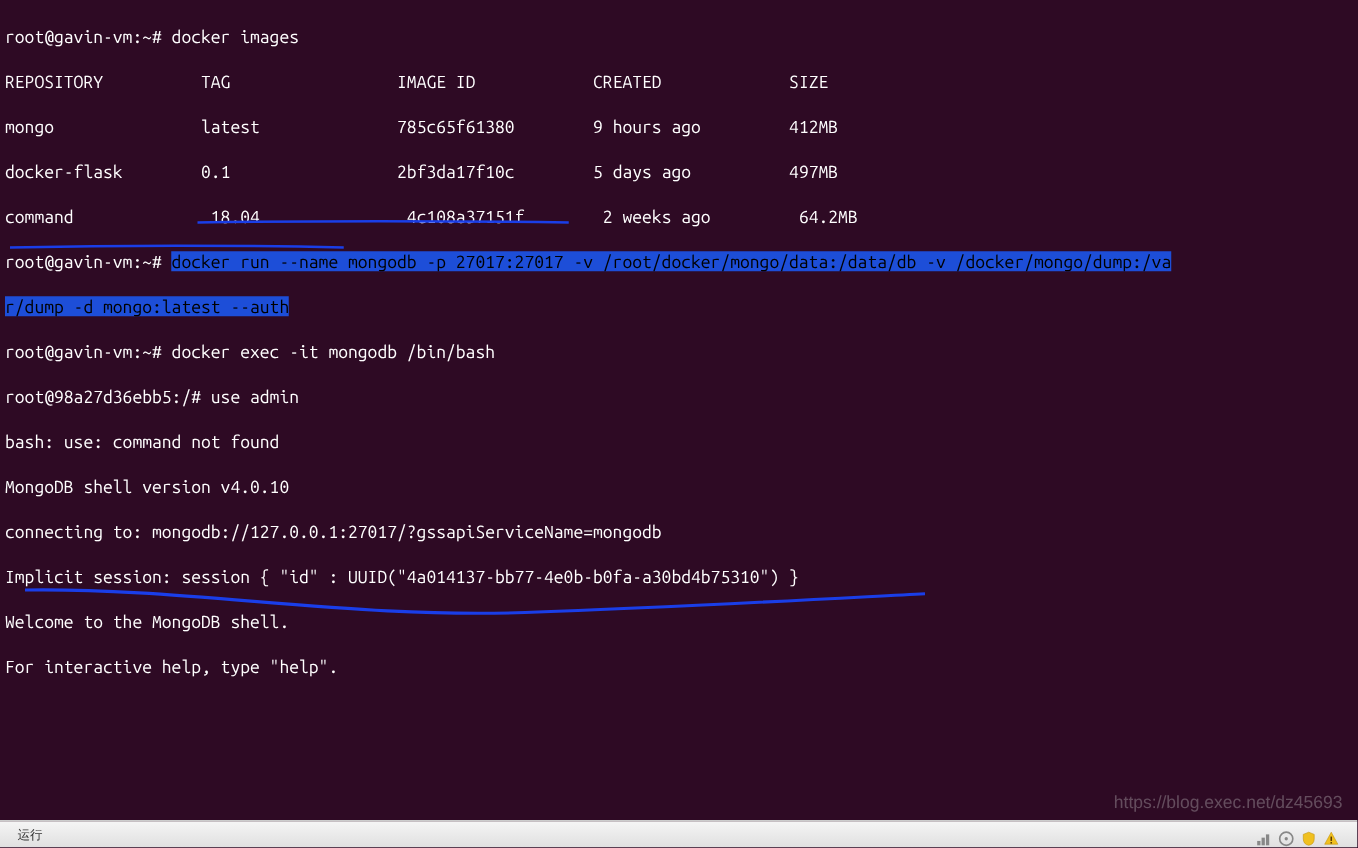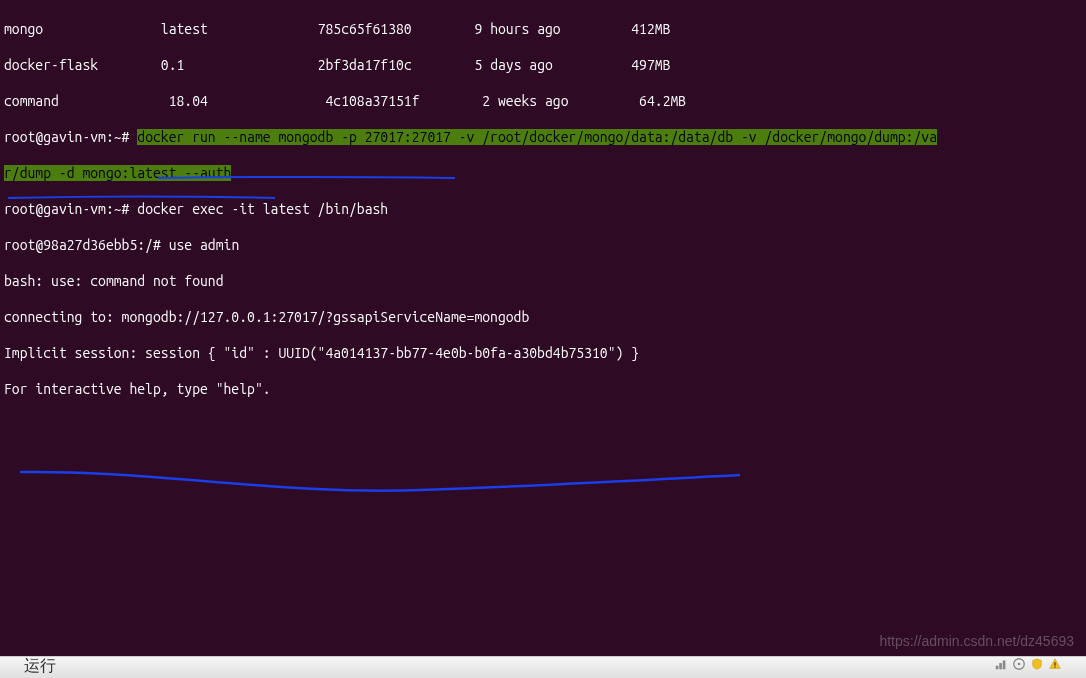--- a/index.html
+++ b/index.html
@@ -13,21 +13,21 @@
       height: 678px;
       overflow: hidden;
       position: relative;
     }
     .terminal {
       background: #2e0a24;
       padding: 2px 4px;
       white-space: pre;
     }
     .highlight {
-      background: #4d7c0f;
+      background: #1d4ed8;
       color: #000000;
     }
     .underline-svg {
       position: absolute;
       pointer-events: none;
     }
     .watermark {
       position: absolute;
       bottom: 28px;
       right: 12px;
@@ -37,49 +37,53 @@
     }
     .statusbar {
       position: absolute;
       bottom: 0;
       left: 0;
       right: 0;
       height: 22px;
       background: linear-gradient(#f5f5f5, #e0e0e0);
       border-top: 1px solid #ccc;
       display: flex;
-      align-items: flex-start;
+      align-items: flex-end;
       font-family: sans-serif;
-      font-size: 16px;
+      font-size: 10px;
       color: #333;
-      padding: 0 24px;
+      padding: 0 14px;
     }
     .statusbar-right {
       margin-left: auto;
       display: flex;
       gap: 4px;
       align-items: center;
     }
     .tray-icon { width: 14px; height: 14px; display: inline-block; }
     .line { display: block; }
   </style>
 </head>
 <body>
 
 <div class="terminal">
+<span class="line"><span>root@gavin-vm:~#</span> <span>docker images</span></span>
+<span class="line"><span><span>REPOSITORY</span>          <span>TAG</span>                 <span>IMAGE ID</span>            <span>CREATED</span>             <span>SIZE</span></span></span>
 <span class="line"><span>mongo</span>               <span>latest</span>              <span>785c65f61380</span>        <span>9 hours ago</span>         <span>412MB</span></span>
 <span class="line"><span>docker-flask</span>        <span>0.1</span>                 <span>2bf3da17f10c</span>        <span>5 days ago</span>          <span>497MB</span></span>
 <span class="line"><span>command</span>              <span>18.04</span>               <span>4c108a37151f</span>        <span>2 weeks ago</span>         <span>64.2MB</span></span>
 <span class="line"><span>root@gavin-vm:~#</span> <span class="highlight">docker run --name mongodb -p 27017:27017 -v /root/docker/mongo/data:/data/db -v /docker/mongo/dump:/va</span></span>
 <span class="line"><span class="highlight">r/dump -d mongo:latest --auth</span></span>
-<span class="line"><span>root@gavin-vm:~#</span> <span>docker exec -it latest /bin/bash</span></span>
+<span class="line"><span>root@gavin-vm:~#</span> <span>docker exec -it mongodb /bin/bash</span></span>
 <span class="line"><span>root@98a27d36ebb5:/#</span> <span>use admin</span></span>
 <span class="line">bash: use: command not found</span>
+<span class="line">MongoDB shell version v4.0.10</span>
 <span class="line">connecting to: mongodb://127.0.0.1:27017/?gssapiServiceName=mongodb</span>
 <span class="line">Implicit session: session { "id" : UUID("4a014137-bb77-4e0b-b0fa-a30bd4b75310") }</span>
+<span class="line">Welcome to the MongoDB shell.</span>
 <span class="line">For interactive help, type "help".</span>
 
 
 
 
 
 
 
 
 
@@ -92,21 +96,21 @@
 
 
 </div>
 
 <svg class="underline-svg" style="left:0;top:0;width:1086px;height:678px;">
   <path d="M 158 178 Q 300 176 455 178" stroke="#1a3ee8" stroke-width="2" fill="none"></path>
   <path d="M 8 198 Q 140 195 275 198" stroke="#1a3ee8" stroke-width="2" fill="none"></path>
   <path d="M 20 472 C 150 470 280 495 420 490 C 560 485 680 478 740 475" stroke="#1a3ee8" stroke-width="2.5" fill="none"></path>
 </svg>
 
-<div class="watermark">https://admin.csdn.net/dz45693</div>
+<div class="watermark">https://blog.exec.net/dz45693</div>
 
 <div class="statusbar">
   <span>运行</span>
   <div class="statusbar-right">
     <span class="tray-icon">
       <svg viewBox="0 0 16 16">
           <rect x="2" y="10" width="3" height="4" fill="#888"></rect>
           <rect x="6" y="7" width="3" height="7" fill="#888"></rect>
           <rect x="10" y="4" width="3" height="10" fill="#888"></rect>
         </svg>

